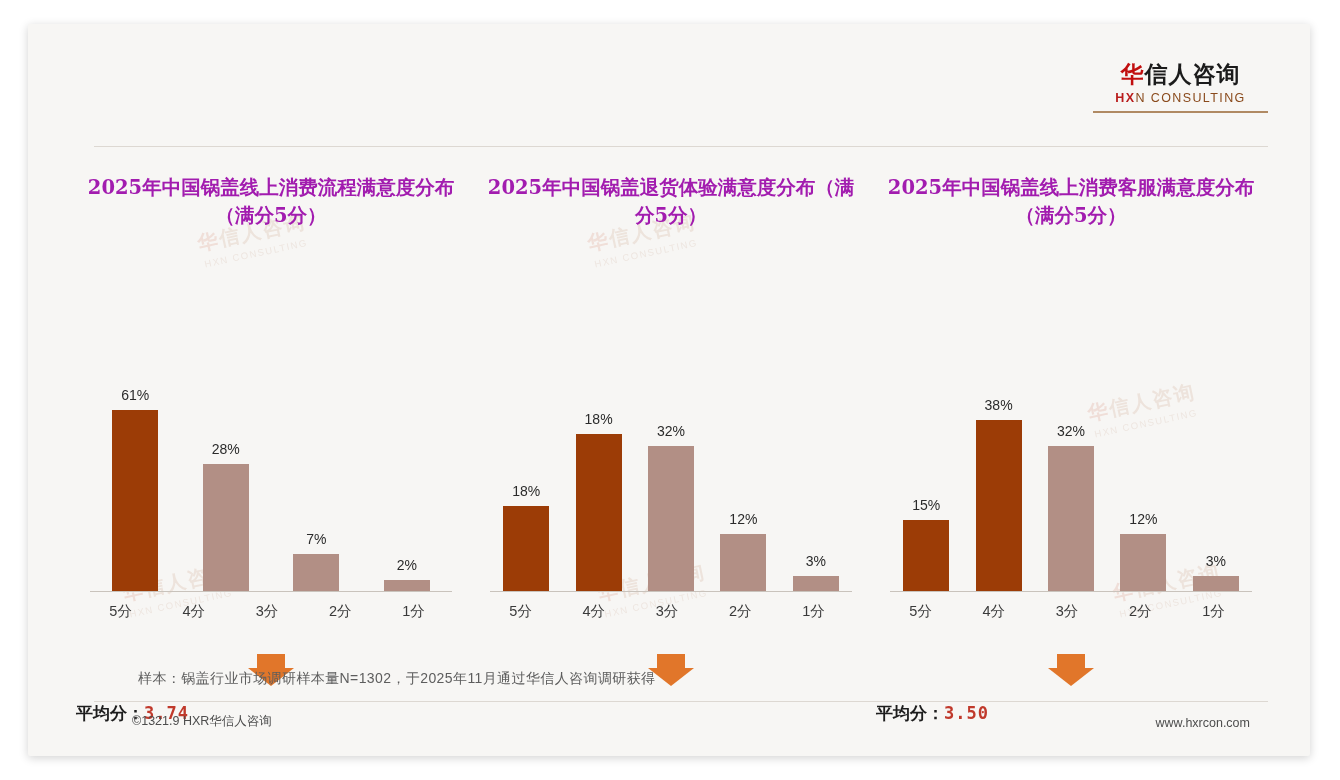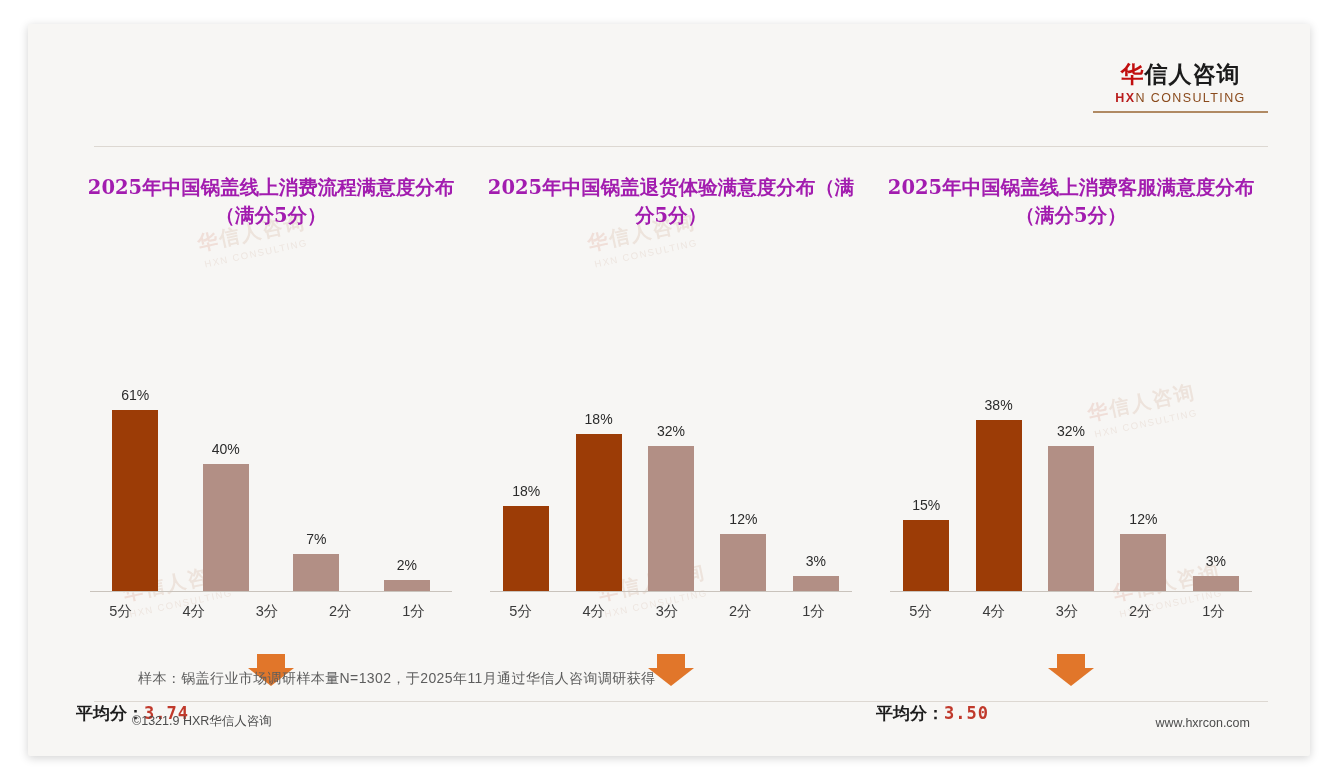--- a/index.html
+++ b/index.html
@@ -302,21 +302,21 @@
 
     <div class="chart-panel">
       <div class="chart-title">2025年中国锅盖线上消费流程满意度分布（满分5分）</div>
       <div class="plot">
         <div class="bars">
           <div class="bar-col">
             <div class="bar-label">61%</div>
             <div class="bar dark" style="height:182px;"></div>
           </div>
           <div class="bar-col">
-            <div class="bar-label">40%</div>
+            <div class="bar-label">28%</div>
             <div class="bar" style="height:128px;"></div>
           </div>
           <div class="bar-col">
             <div class="bar-label">7%</div>
             <div class="bar" style="height:38px;"></div>
           </div>
           <div class="bar-col">
             <div class="bar-label">2%</div>
             <div class="bar" style="height:12px;"></div>
           </div>

